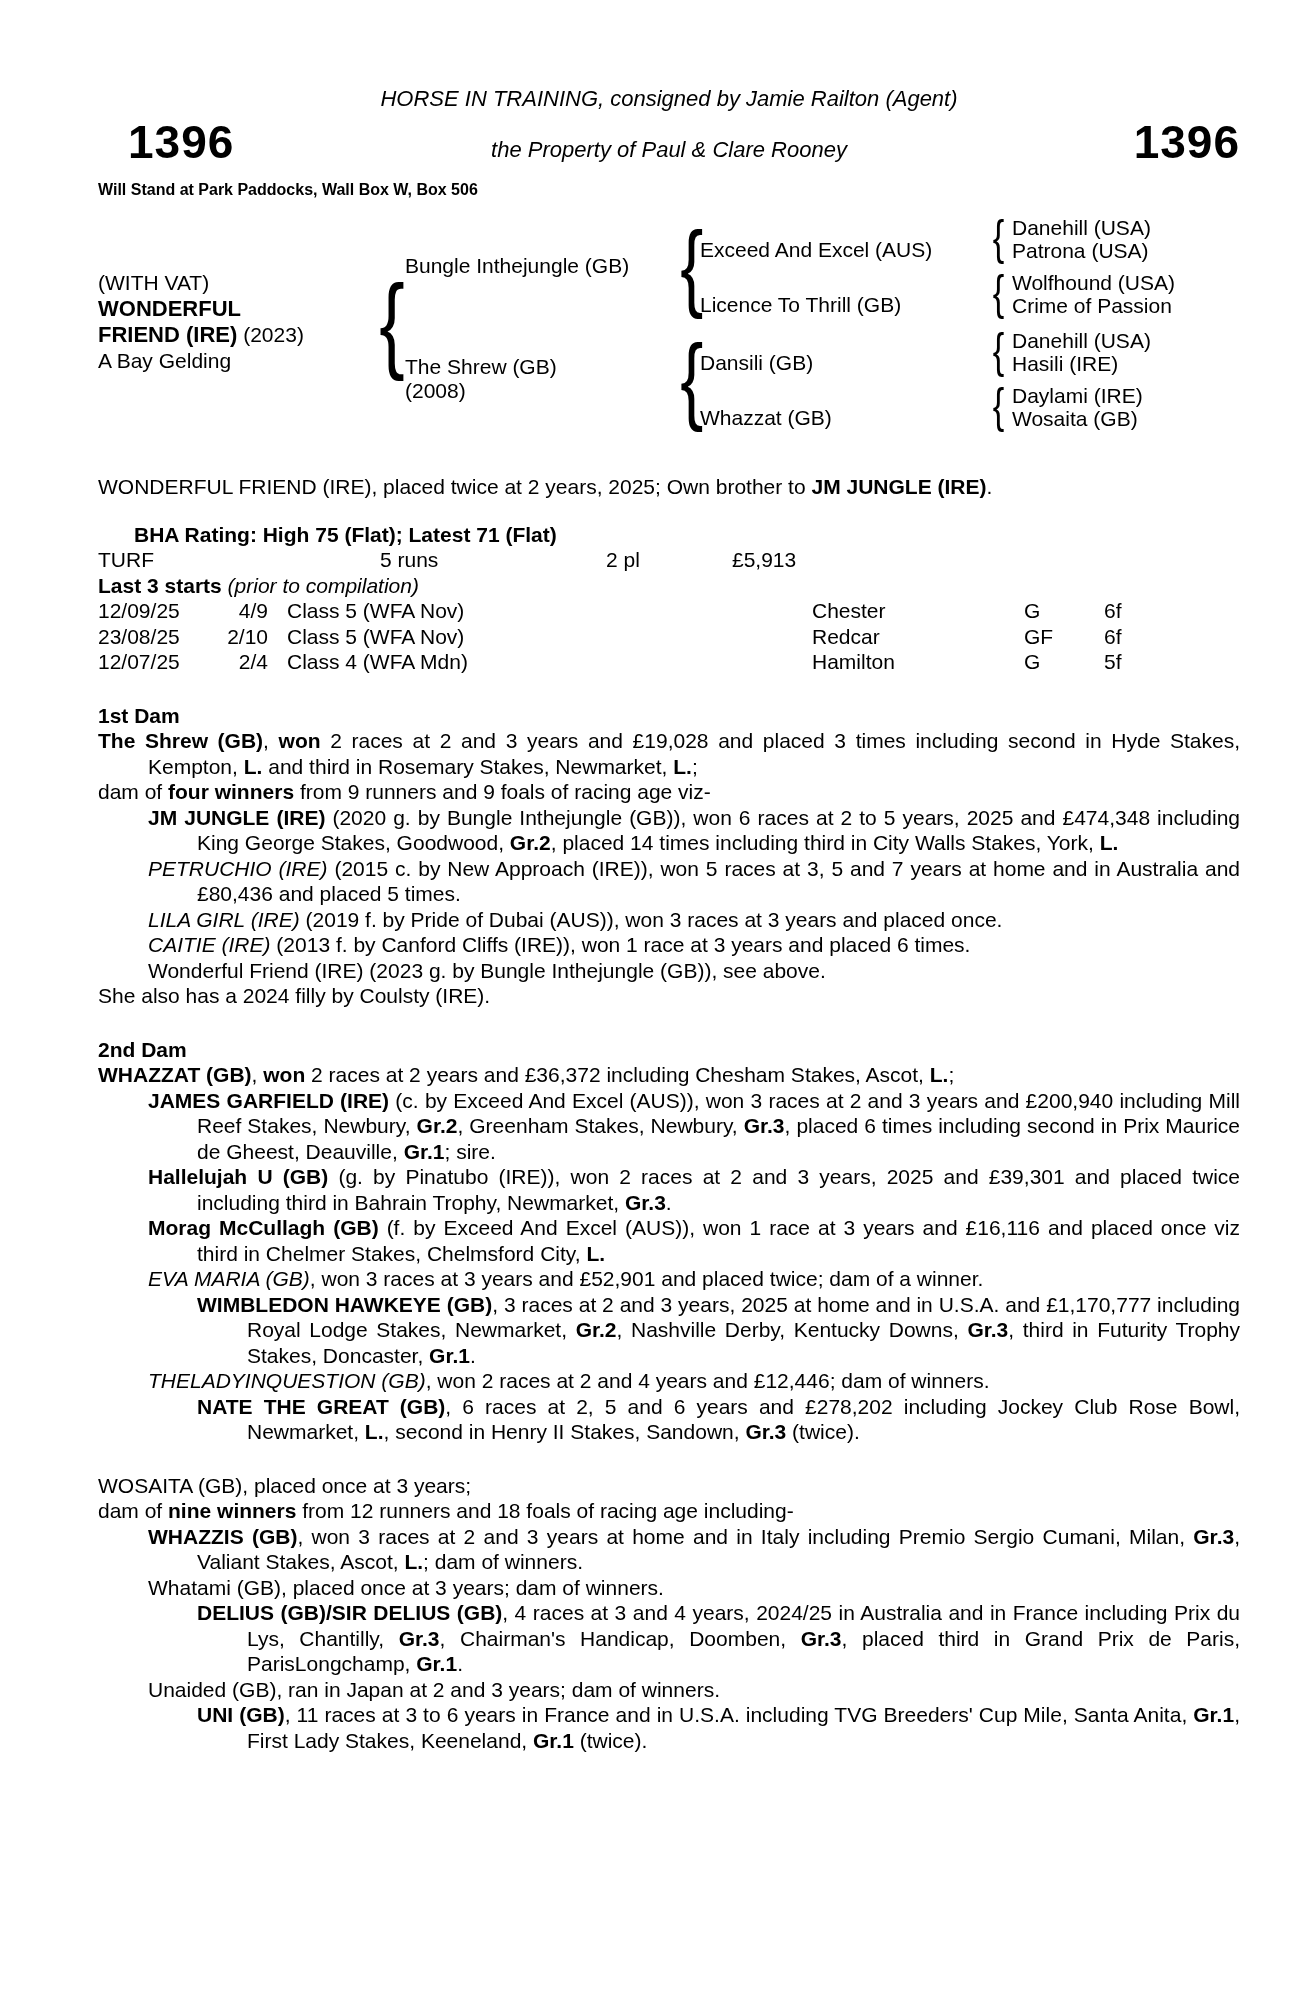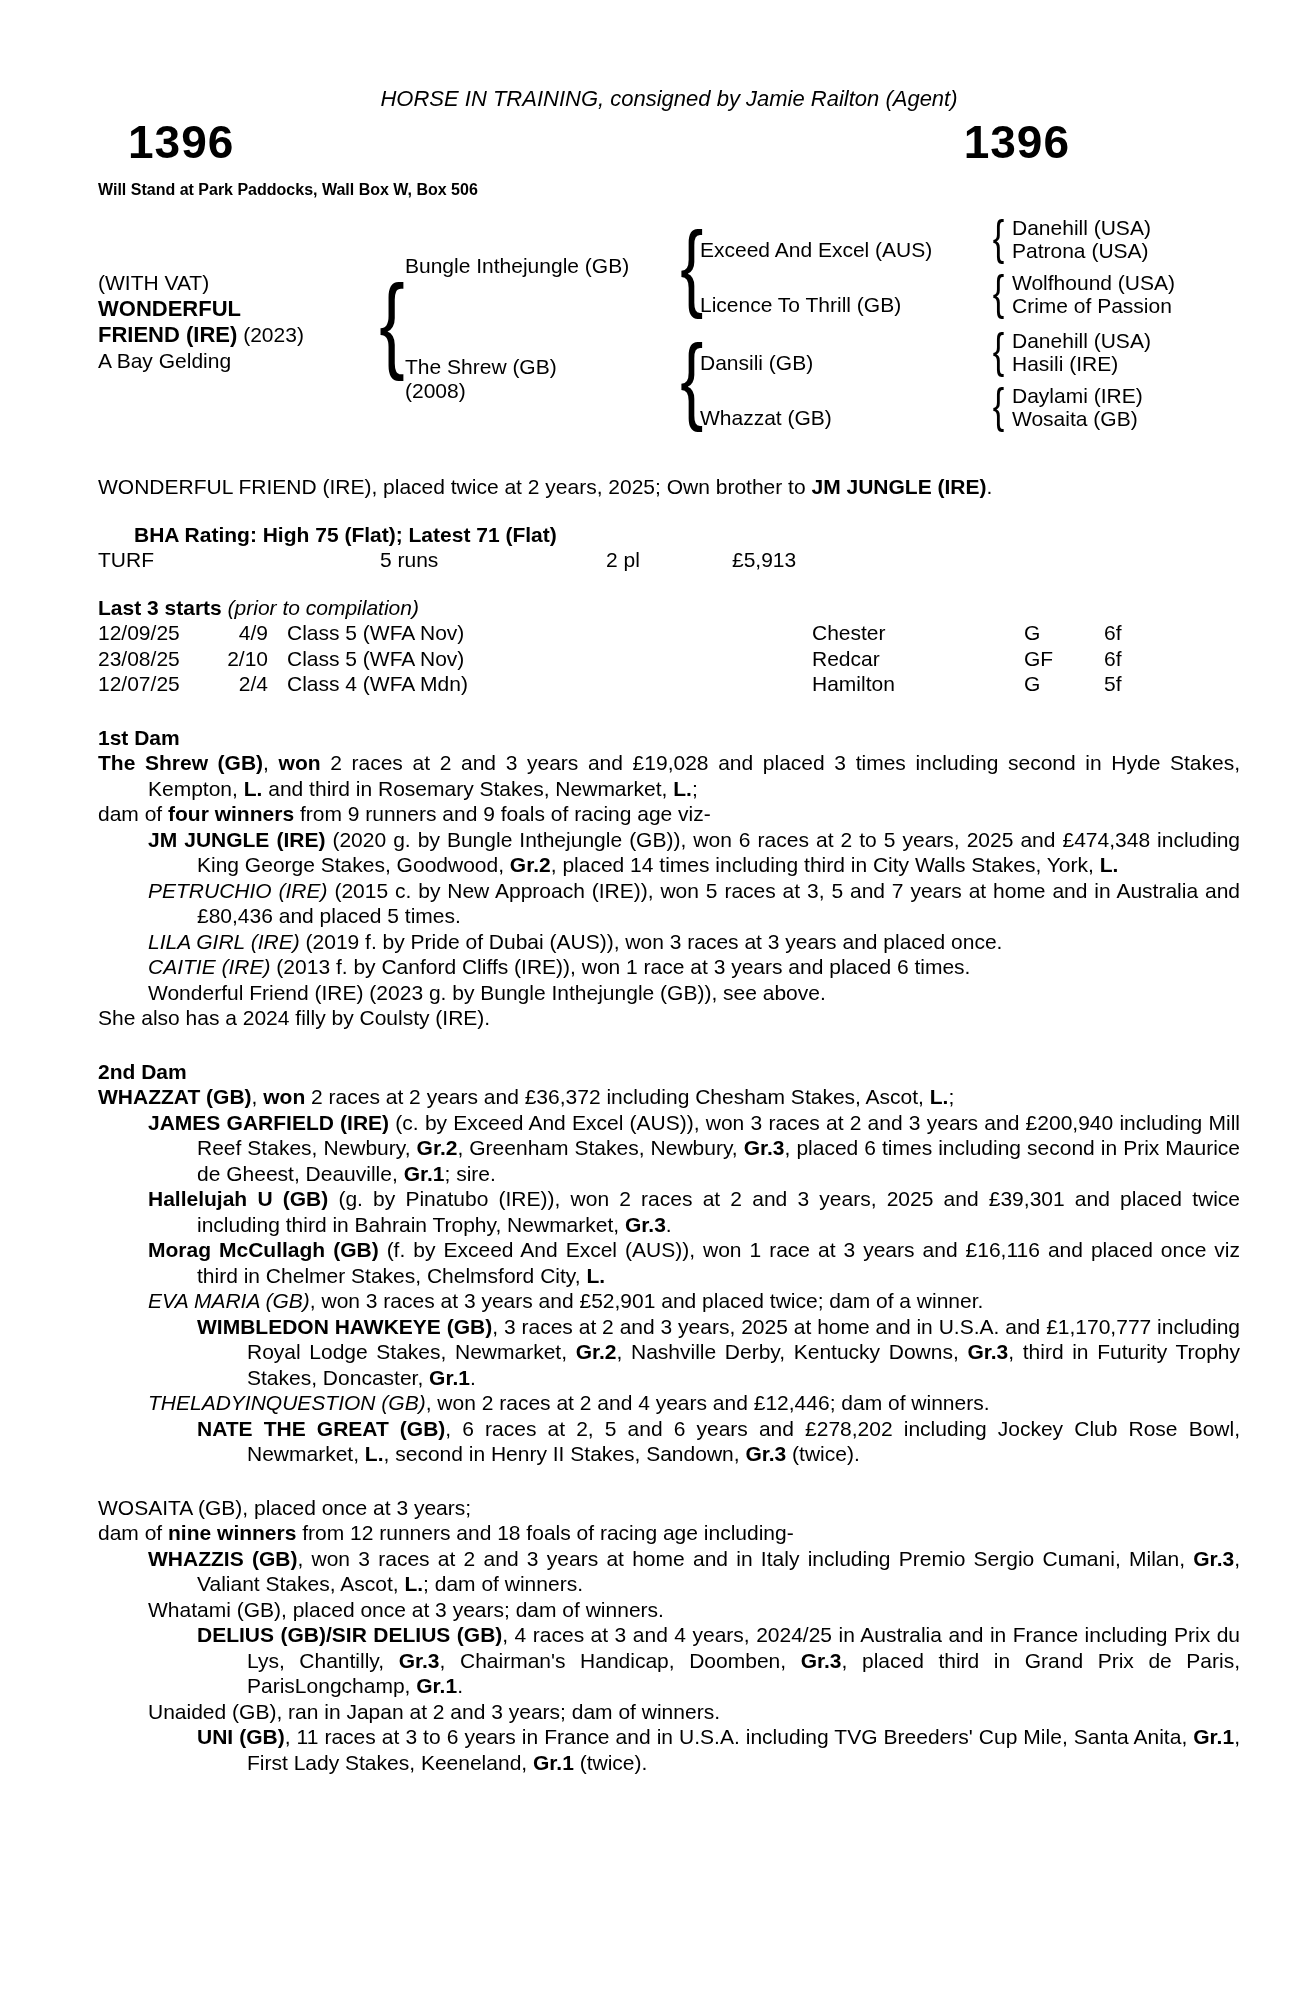--- a/index.html
+++ b/index.html
@@ -85,37 +85,38 @@
   .h1{padding-left:99px;text-indent:-49px;}
   .h2{padding-left:149px;text-indent:-50px;}
   .flat{}
 
   .race-record{margin:0 0 0 0;}
   .bha-line{margin-top:22px;font-weight:bold;margin-left:36px;}
   .turf-grid{
     display:grid;
     grid-template-columns:282px 226px 126px 1fr;
   }
-  .last3{margin-top:22px;}
+  .last3{}
   .last3-grid{
     display:grid;
     grid-template-columns:92px 78px 544px 212px 80px 1fr;
   }
   .last3-grid .pos{text-align:right;}
   .section{margin-top:28px;}
   .section-heading{font-weight:bold;}
 </style>
 </head>
 <body>
 
 <div class="page">
 
   <div class="hdr-line1">HORSE IN TRAINING, consigned by Jamie Railton (Agent)</div>
   <div class="hdr-row">
     <div class="lot-num left">1396</div>
+    <div class="hdr-line2">the Property of Paul &amp; Clare Rooney</div>
     <div class="lot-num right">1396</div>
   </div>
   <div class="stand-line">Will Stand at Park Paddocks, Wall Box W, Box 506</div>
 
   <div class="pedigree">
     <div class="ped-left">
       <div>(WITH VAT)</div>
       <div class="nm">WONDERFUL</div>
       <div><span class="nm">FRIEND (IRE)</span> <span>(2023)</span></div>
       <div>A Bay Gelding</div>

